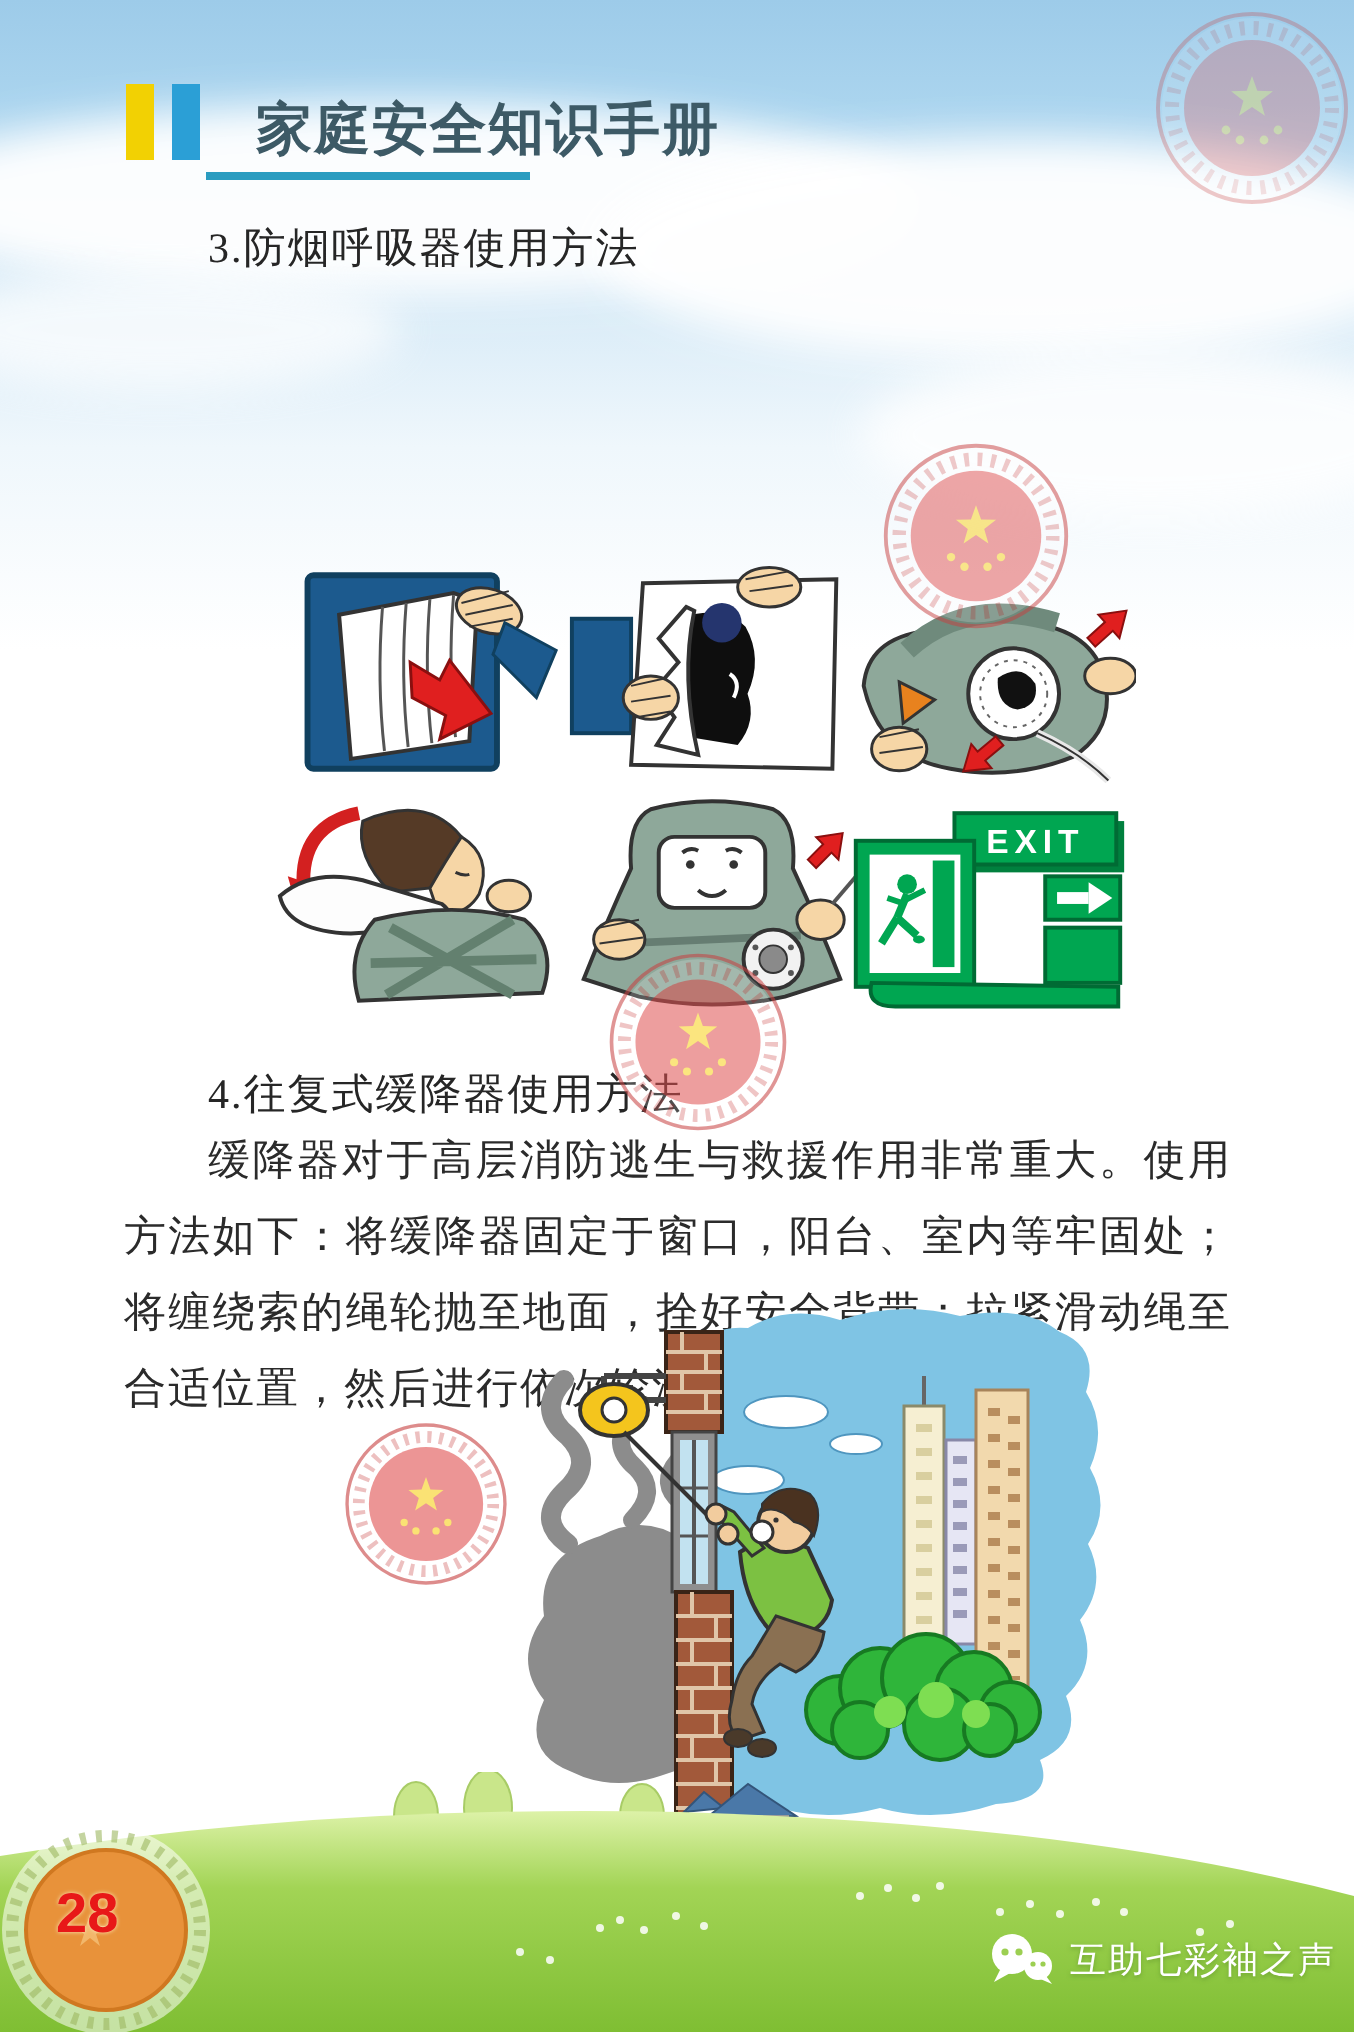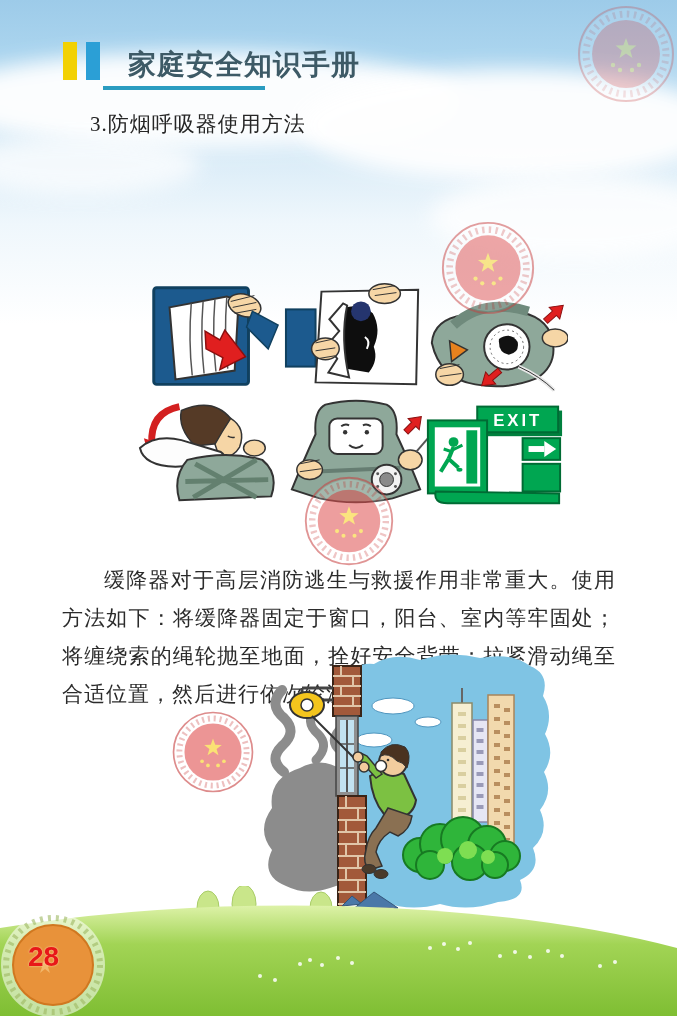--- a/index.html
+++ b/index.html
@@ -5,21 +5,21 @@
   html,body{margin:0;padding:0;background:#777;}
   .page{position:relative;width:677px;height:1016px;margin:0 auto;overflow:hidden;
     background:linear-gradient(180deg,#9dcbe9 0%,#aad4ee 5%,#cfe6f5 12%,#eff7fc 22%,#ffffff 32%,#ffffff 100%);
     font-family:"Liberation Serif","DejaVu Serif",serif;}
   .abs{position:absolute;}
   .cloud{position:absolute;background:#fff;border-radius:50%;filter:blur(10px);}
   .hbarY{position:absolute;left:63px;top:42px;width:14px;height:38px;background:#f2d103;}
   .hbarB{position:absolute;left:86px;top:42px;width:14px;height:38px;background:#2b9fd6;}
   .title{position:absolute;left:104px;top:46px;font-size:28px;letter-spacing:1px;color:#3d5a66;font-weight:600;margin-left:24px;}
   .underline{position:absolute;left:103px;top:86px;width:162px;height:4px;background:#2a9cc0;}
-  .sec-h{position:absolute;left:90px;font-size:21px;color:#262626;letter-spacing:1px;}
+  .sec-h{position:absolute;left:104px;font-size:21px;color:#262626;letter-spacing:1px;}
   .sec-p{position:absolute;left:62px;width:554px;font-size:21px;line-height:38px;color:#2b2b2b;
     text-align:justify;text-indent:2em;letter-spacing:1px;}
   .panel{position:absolute;width:148px;height:112px;}
   .seal{position:absolute;pointer-events:none;}
   .pagenum{position:absolute;left:28px;top:941px;width:44px;font-size:28px;font-weight:bold;
     color:#e81818;text-shadow:0 0 2px rgba(255,240,200,.9);z-index:7;font-family:"Liberation Sans",sans-serif;}
   .wm{position:absolute;left:494px;top:966px;display:flex;align-items:center;gap:7px;z-index:7;}
   .wm-text{color:#fff;font-size:18px;letter-spacing:1px;font-family:"Liberation Sans",sans-serif;
     text-shadow:0 1px 2px rgba(90,140,40,.6);}
   svg text{font-family:"Liberation Sans",sans-serif;}
@@ -151,20 +151,21 @@
       <path d="M29 65 L39 74 M29 65 L21 78" stroke-width="4" fill="none"></path>
       <ellipse cx="40" cy="76" rx="3" ry="2" stroke="none"></ellipse>
     </g>
     <rect x="104" y="44" width="38" height="22" fill="#00a651" stroke="#006b34" stroke-width="2"></rect>
     <rect x="110" y="52" width="16" height="6" fill="#ffffff"></rect>
     <polygon points="126,47 138,55 126,63" fill="#ffffff"></polygon>
     <rect x="104" y="70" width="38" height="28" fill="#00a651" stroke="#006b34" stroke-width="2"></rect>
     <path d="M16 98 Q13 110 28 110 L141 110 L141 100 Z" fill="#00a651" stroke="#006b34" stroke-width="2"></path>
   </svg>
 
+  <div class="sec-h" style="top:533px">4.往复式缓降器使用方法</div>
   <div class="sec-p" style="top:561px">缓降器对于高层消防逃生与救援作用非常重大。使用方法如下：将缓降器固定于窗口，阳台、室内等牢固处；将缠绕索的绳轮抛至地面，拴好安全背带；拉紧滑动绳至合适位置，然后进行依次轮流降落。</div>
 
   <svg class="abs" style="left:0;top:650px;z-index:2" width="677" height="300" viewBox="0 0 677 300">
 
     <path d="M352 34 Q348 12 374 14 Q394 2 420 10 Q450 0 480 8 Q512 2 530 16 Q550 24 543 46 Q554 64 545 84 Q556 104 544 122 Q554 142 540 160 Q550 182 533 198 Q542 220 520 230 Q528 250 498 252 Q468 262 440 254 Q410 262 384 252 Q358 254 357 228 Z" fill="#7fc4e4"></path>
 
     <g stroke="#4f96bf" stroke-width="1">
       <ellipse cx="393" cy="56" rx="21" ry="8" fill="#fff"></ellipse>
       <ellipse cx="428" cy="72" rx="13" ry="5" fill="#fff"></ellipse>
       <ellipse cx="374" cy="90" rx="18" ry="7" fill="#fff"></ellipse>
@@ -329,14 +330,27 @@
 
   <svg class="seal" style="left:-2px;top:905px;width:120px;height:115px;z-index:6" viewBox="0 0 120 115">
     <circle cx="55" cy="60" r="52" fill="#ffffff" opacity="0.55"></circle>
     <circle cx="55" cy="60" r="47" fill="none" stroke="#9cb860" stroke-width="6" stroke-dasharray="3 5" opacity="0.6"></circle>
     <circle cx="55" cy="60" r="40" fill="#e8923a"></circle>
     <circle cx="55" cy="60" r="40" fill="none" stroke="#d07820" stroke-width="2"></circle>
     <path d="M47 52 L49 58 L55 58 L50 62 L52 68 L47 64 L42 68 L44 62 L39 58 L45 58 Z" fill="#f4c078" opacity="0.8"></path>
   </svg>
   <div class="pagenum">28</div>
 
+  <div class="wm">
+    <svg width="34" height="27" viewBox="0 0 34 27">
+      <circle cx="12" cy="11" r="10" fill="#ffffff"></circle>
+      <polygon points="6,19 3,25 12,20" fill="#ffffff"></polygon>
+      <circle cx="8.5" cy="10" r="1.8" fill="#9ccf52"></circle>
+      <circle cx="15.5" cy="10" r="1.8" fill="#9ccf52"></circle>
+      <circle cx="25" cy="17" r="7" fill="#ffffff"></circle>
+      <polygon points="29,22 32,26 25,23" fill="#ffffff"></polygon>
+      <circle cx="22.5" cy="16" r="1.3" fill="#9ccf52"></circle>
+      <circle cx="27.5" cy="16" r="1.3" fill="#9ccf52"></circle>
+    </svg>
+    <span class="wm-text">互助七彩袖之声</span>
+  </div>
 
 </div>
 
 </body></html>

